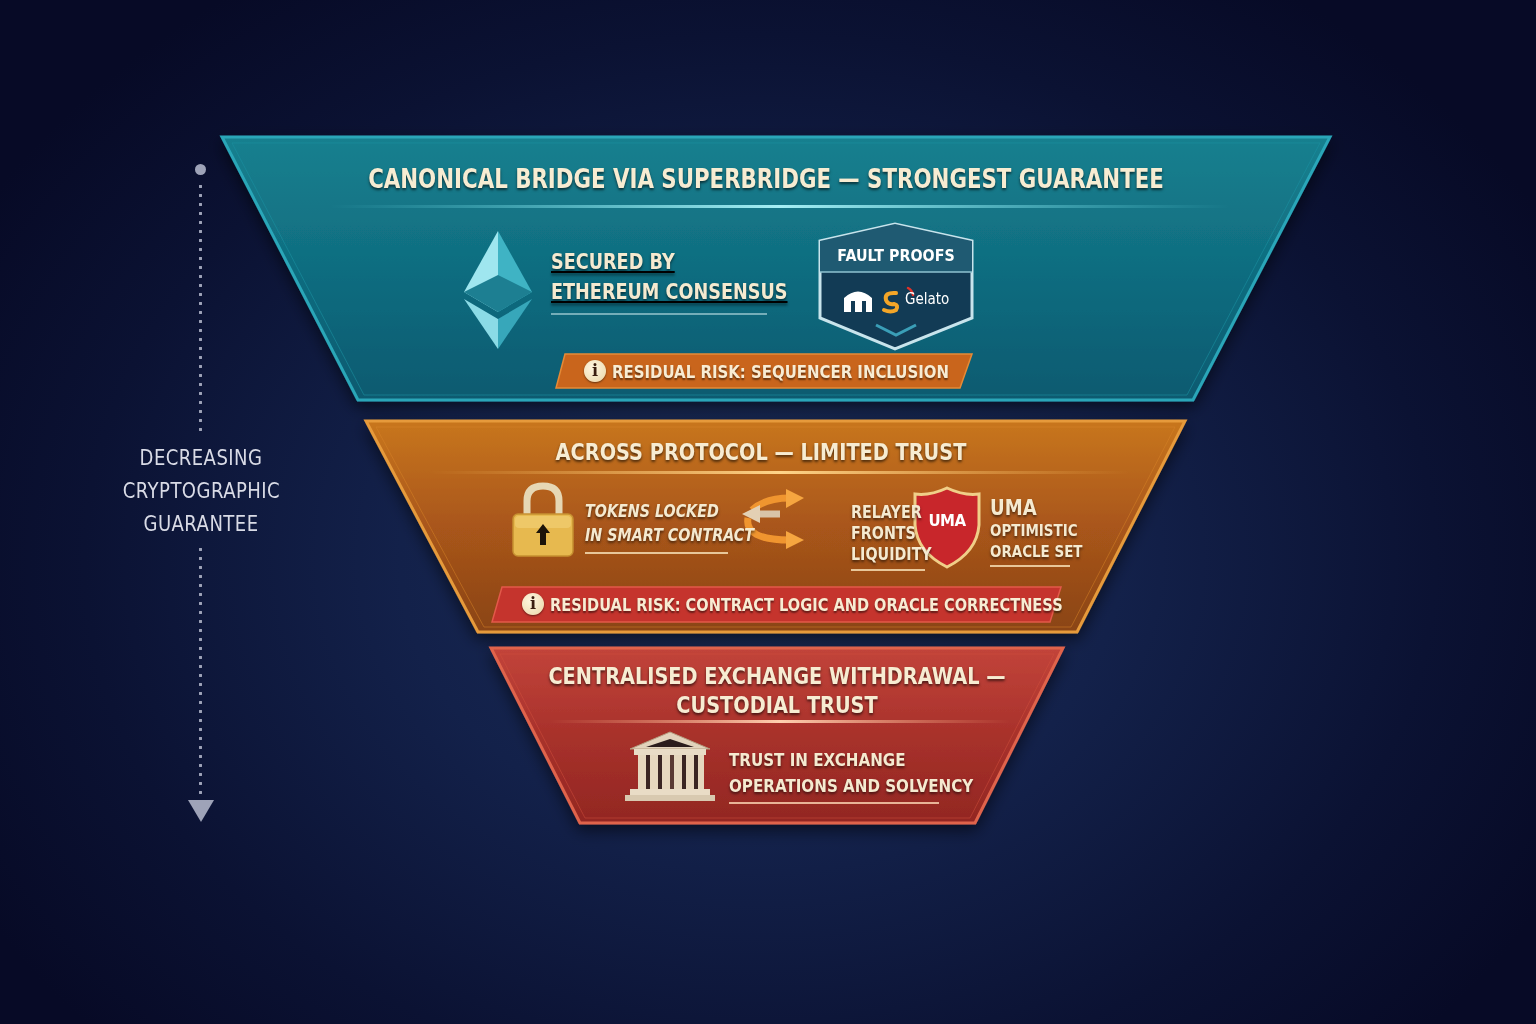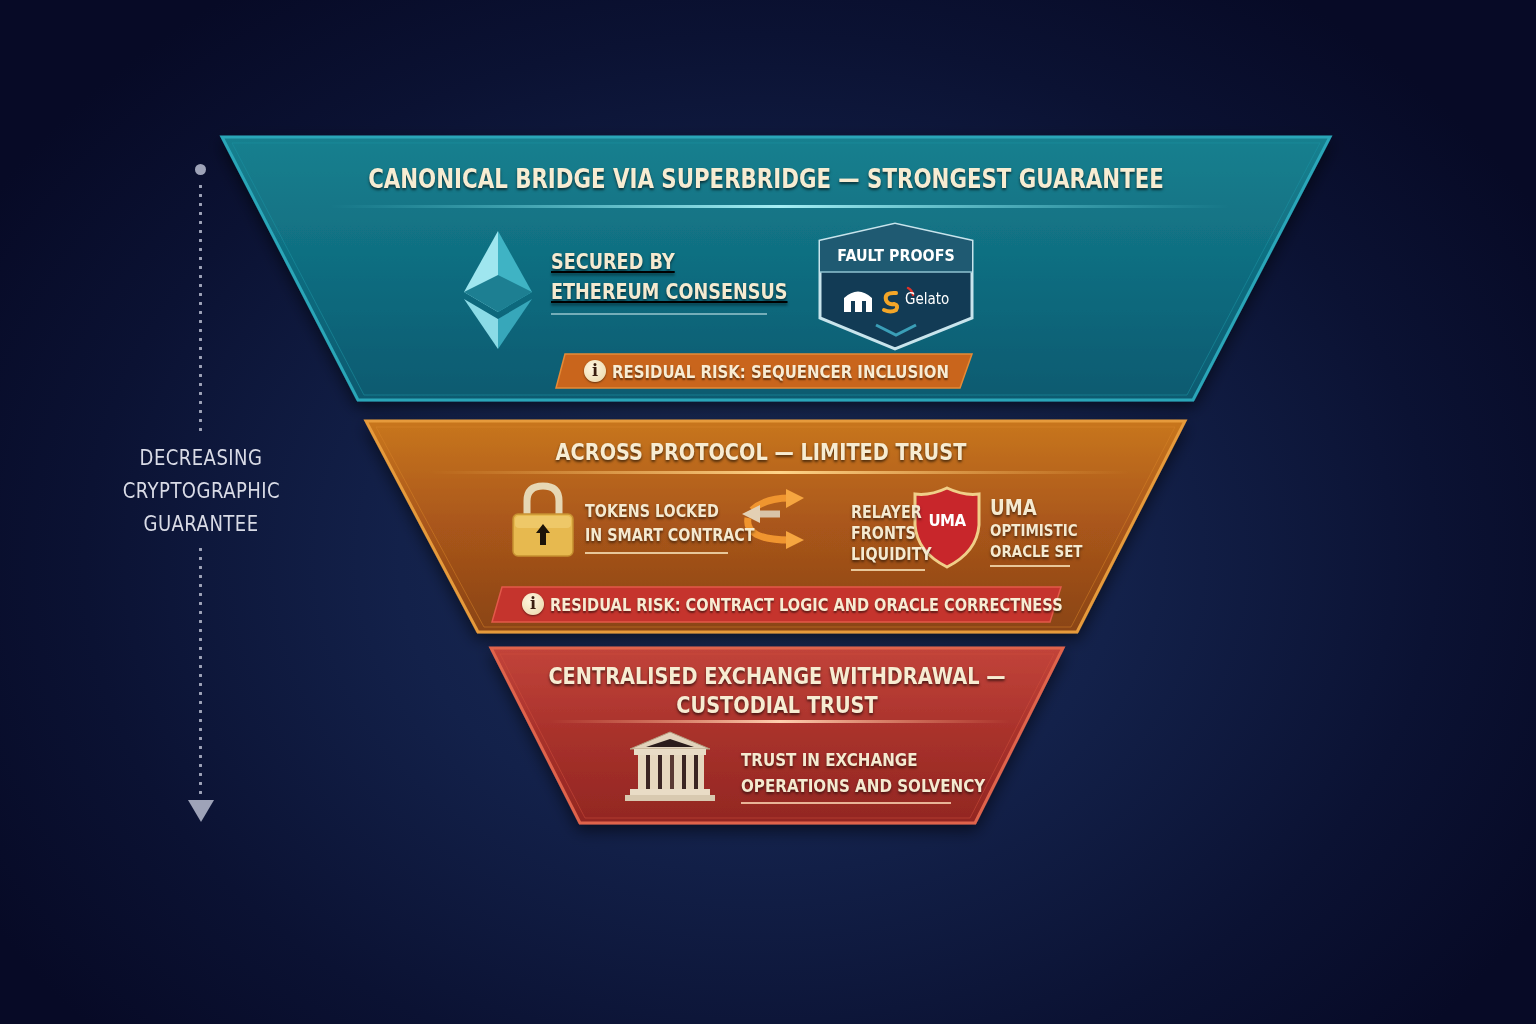--- a/index.html
+++ b/index.html
@@ -166,21 +166,21 @@
 <div class="abs" style="left:820px; top:247px; width:152px; text-align:center; color:#ffffff; font-family:'DejaVu Sans',sans-serif; font-weight:bold; font-size:15px; transform:scaleX(0.95);">FAULT PROOFS</div>
 <div class="abs" style="left:905px; top:290px; color:#ffffff; font-family:'DejaVu Sans',sans-serif; font-size:15px; transform:scaleX(0.9); transform-origin:left center;">Gelato</div>
 
 <div class="abs" style="left:584px; top:360px; display:flex; align-items:center; gap:6px;">
   <div class="info-icon">i</div>
   <div class="risk-text" style="font-size:18px; transform:scaleX(0.83);">RESIDUAL RISK: SEQUENCER INCLUSION</div>
 </div>
 
 <div class="abs title" style="left:411px; top:439px; width:700px; font-size:23px; transform:scaleX(0.84);">ACROSS PROTOCOL — LIMITED TRUST</div>
 
-<div class="abs" style="left:585px; top:499px;">
+<div class="abs" style="left:585px; top:499px;font-style:italic;">
   <div class="sub" style="font-size:17px; line-height:24px; transform:scaleX(0.84);">TOKENS LOCKED</div>
   <div class="sub" style="font-size:17px; line-height:24px; transform:scaleX(0.84);">IN SMART CONTRACT</div>
   <div class="underline" style="margin-top:5px; width:143px; height:1.5px; background:#e8c79a;"></div>
 </div>
 
 <div class="abs" style="left:851px; top:502px;">
   <div class="sub" style="font-size:17px; line-height:21px; transform:scaleX(0.84);">RELAYER</div>
   <div class="sub" style="font-size:17px; line-height:21px; transform:scaleX(0.84);">FRONTS</div>
   <div class="sub" style="font-size:17px; line-height:21px; transform:scaleX(0.84);">LIQUIDITY</div>
   <div class="underline" style="margin-top:4px; width:74px; height:1.5px; background:#e8c79a;"></div>
@@ -198,17 +198,17 @@
 <div class="abs" style="left:522px; top:593px; display:flex; align-items:center; gap:6px;">
   <div class="info-icon">i</div>
   <div class="risk-text" style="font-size:18px; transform:scaleX(0.81);">RESIDUAL RISK: CONTRACT LOGIC AND ORACLE CORRECTNESS</div>
 </div>
 
 <div class="abs title" style="left:477px; top:662px; width:600px; font-size:23px; line-height:29px; transform:scaleX(0.84);">
   <div>CENTRALISED EXCHANGE WITHDRAWAL —</div>
   <div>CUSTODIAL TRUST</div>
 </div>
 
-<div class="abs" style="left:729px; top:747px;margin-left:12px;">
+<div class="abs" style="left:729px; top:747px;">
   <div class="sub" style="font-size:18px; line-height:26px; transform:scaleX(0.84);">TRUST IN EXCHANGE</div>
   <div class="sub" style="font-size:18px; line-height:26px; transform:scaleX(0.84);">OPERATIONS AND SOLVENCY</div>
   <div class="underline" style="margin-top:3px; width:210px; height:1.5px; background:#e9b497;"></div>
 </div>
 
 </body></html>

